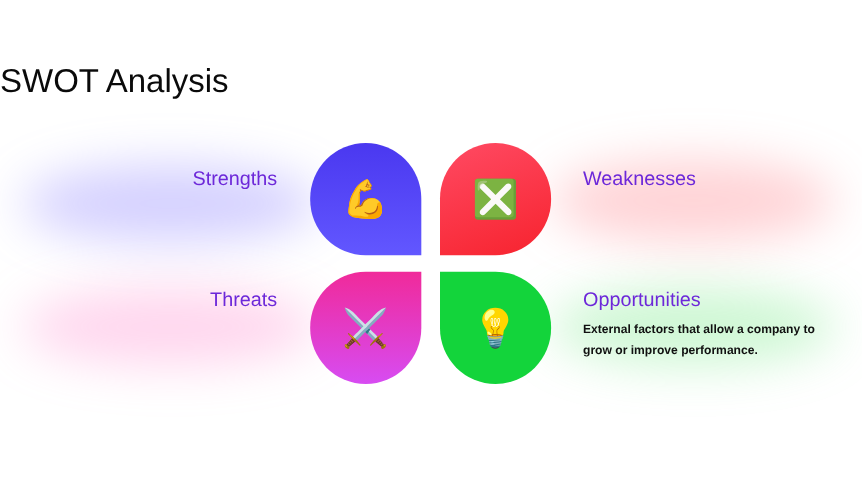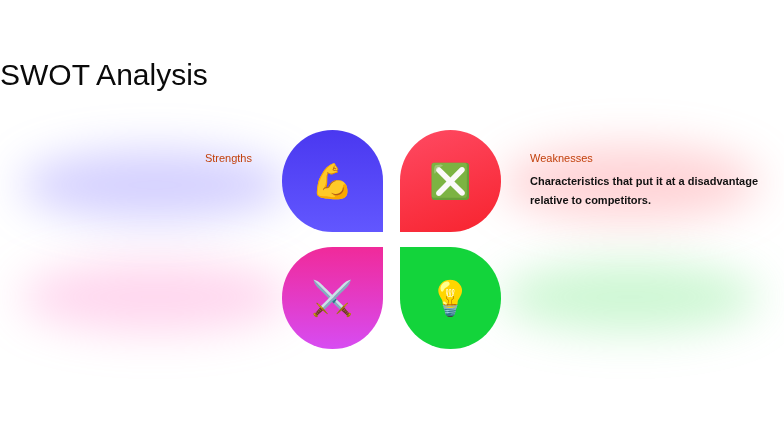--- a/index.html
+++ b/index.html
@@ -29,21 +29,21 @@
   .petal.tl { left:282px; top:130px; border-radius:51px 51px 0 51px;
     background:linear-gradient(180deg,#4a38f0 0%,#6257ff 100%); }
   .petal.tr { left:400px; top:130px; border-radius:51px 51px 51px 0;
     background:linear-gradient(160deg,#ff4a63 0%,#f7232e 100%); }
   .petal.bl { left:282px; top:247px; border-radius:51px 0 51px 51px;
     background:linear-gradient(180deg,#f02a9a 0%,#d74cf2 100%); }
   .petal.br { left:400px; top:247px; border-radius:0 51px 51px 51px;
     background:#13d43b; }
 
   .block { position:absolute; }
-  .block .head { font-size:11px; color:#c2410c; margin-bottom:8px; }
+  .block .head { font-size:18px; color:#6d28d9; margin-bottom:8px; }
   .block .desc { font-size:11px; line-height:19px; color:#111; font-weight:600; }
   .block.left { text-align:right; }
   .block.s { left:20px; width:232px; top:152px; }
   .block.t { left:20px; width:232px; top:262px; }
   .block.w { left:530px; width:240px; top:152px; }
   .block.o { left:530px; width:240px; top:262px; }
 </style>
 </head>
 <body>
 
@@ -65,18 +65,20 @@
 </div>
 <div class="petal br">
   <span>💡</span>
 </div>
 
 <div class="block left s">
   <div class="head">Strengths</div>
 </div>
 <div class="block w">
   <div class="head">Weaknesses</div>
-  <div class="desc">Characteristics that put it at a disadvantage relative to competitors.</div>
 </div>
 <div class="block left t">
+  <div class="head">Threats</div>
 </div>
 <div class="block o">
+  <div class="head">Opportunities</div>
+  <div class="desc">External factors that allow a company to grow or improve performance.</div>
 </div>
 
 </body></html>

